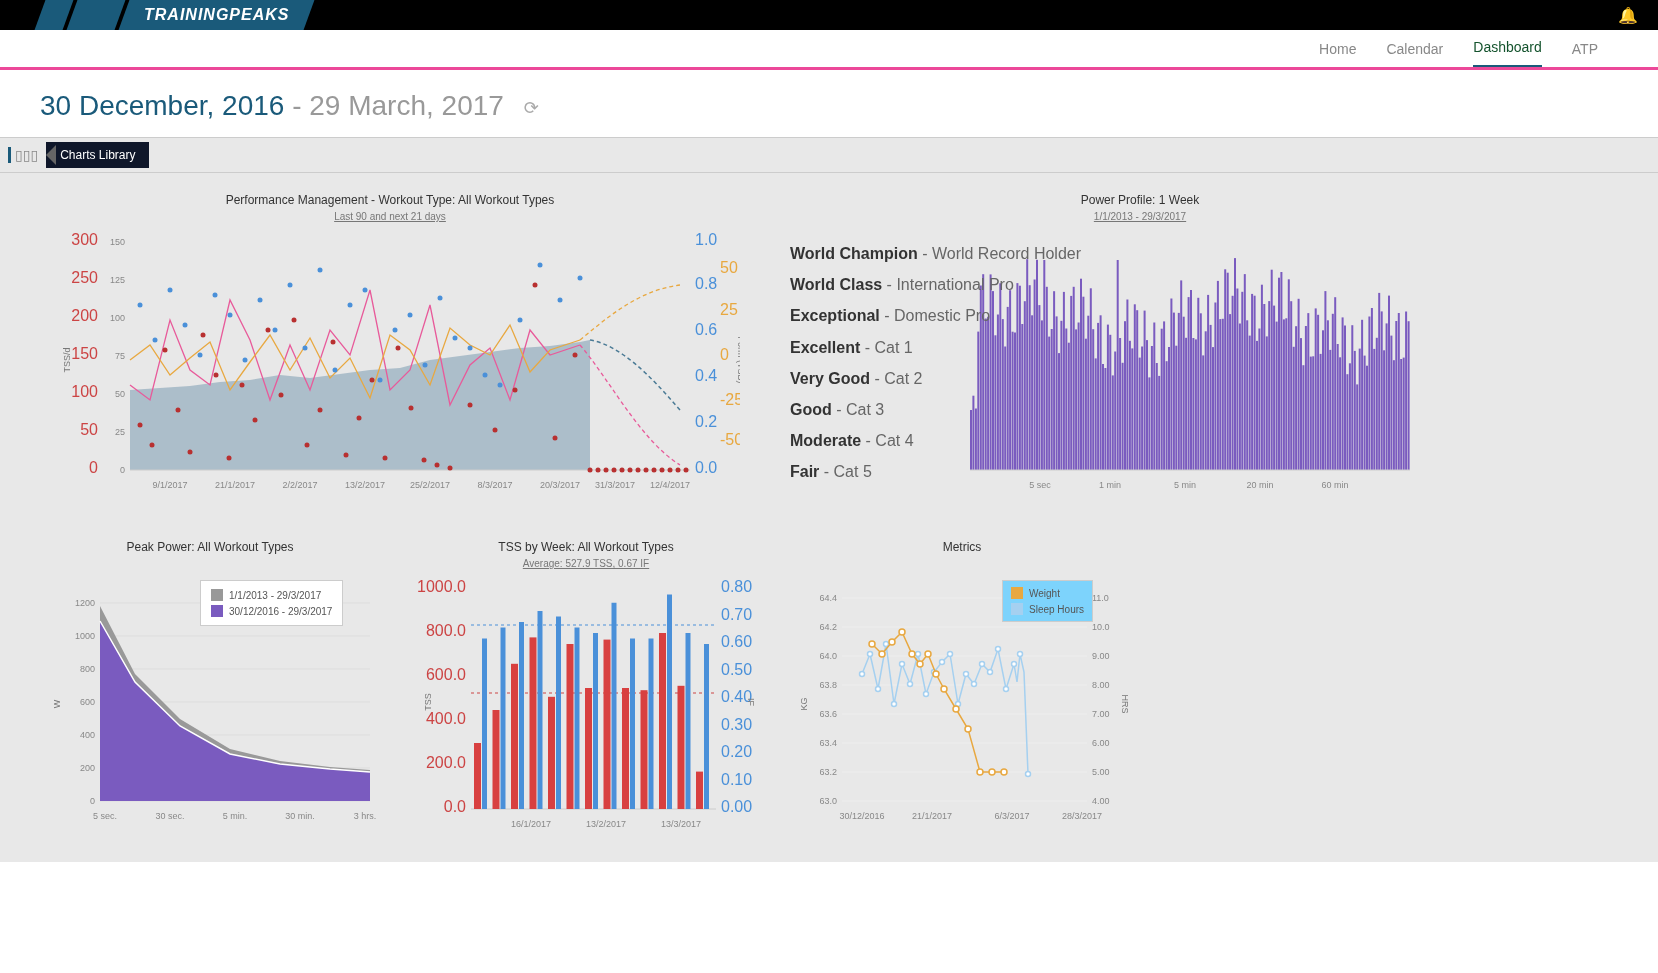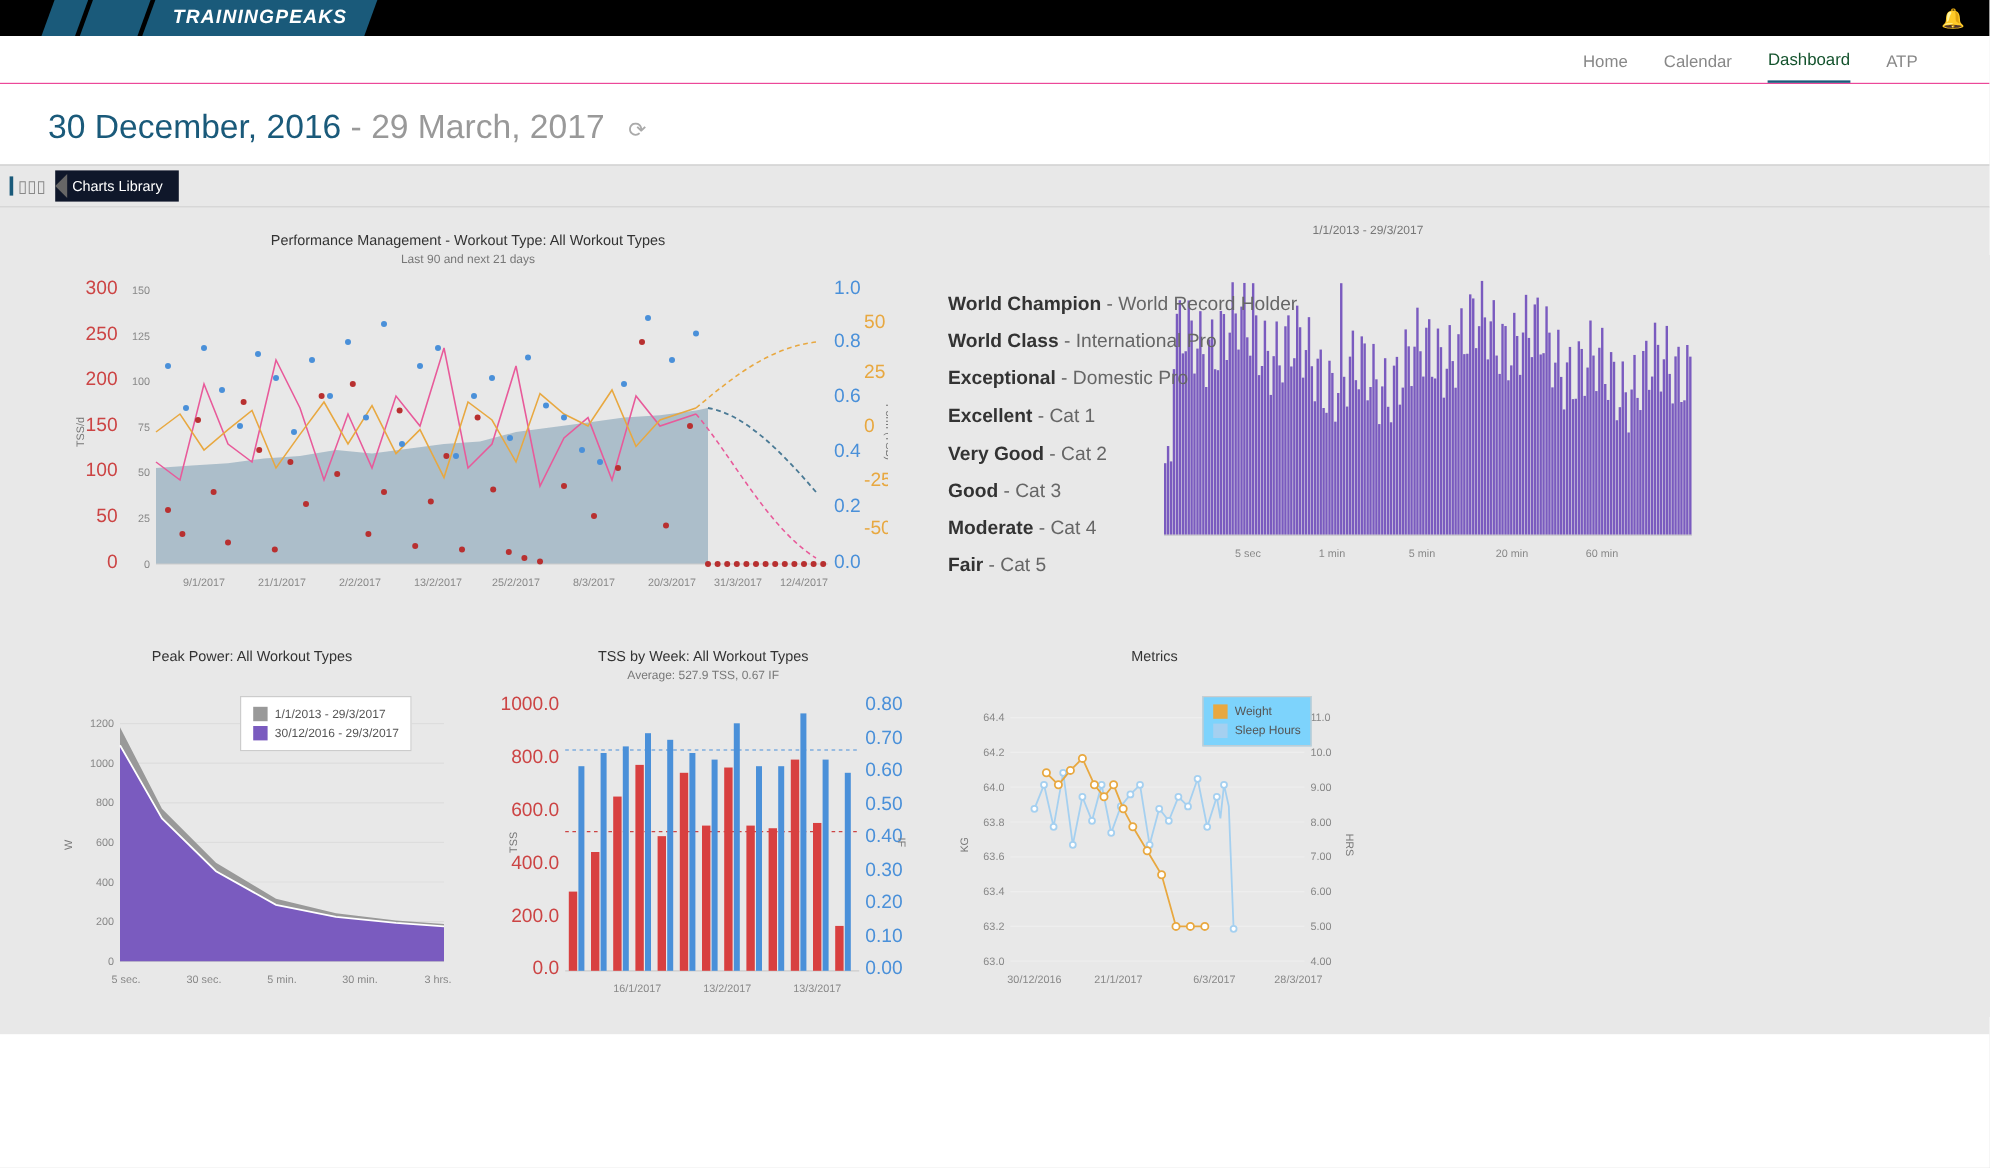--- a/index.html
+++ b/index.html
@@ -4,34 +4,34 @@
 <style>
 * { margin: 0; padding: 0; box-sizing: border-box; }
 body { font-family: Arial, Helvetica, sans-serif; background: #fff; color: #555; width: 1658px; }
 .topbar { background: #000; height: 30px; position: relative; }
 .topbar-logo { position: absolute; left: 40px; top: 0; height: 30px; display: flex; align-items: center; }
 .logo-slash { display: inline-block; width: 28px; height: 30px; background: #1a5a7a; transform: skewX(-20deg); margin-right: 4px; }
 .logo-slash2 { width: 48px; }
 .logo-text { background: #1a5a7a; color: #fff; font-weight: bold; font-style: italic; font-size: 16px; letter-spacing: 1px; padding: 0 20px; height: 30px; line-height: 30px; transform: skewX(-20deg); }
 .logo-text span { display: inline-block; transform: skewX(20deg); }
 .bell { position: absolute; right: 20px; top: 6px; color: #666; font-size: 16px; }
-.navbar { background: #fff; height: 40px; display: flex; align-items: flex-end; padding-right: 60px; justify-content: flex-end; gap: 30px; border-bottom: 1px solid #ec4899; }
+.navbar { background: #fff; height: 40px; display: flex; align-items: flex-end; padding-right: 60px; justify-content: flex-end; gap: 30px; border-bottom: 3px solid #ec4899; }
 .nav-link { color: #888; font-size: 14px; padding-bottom: 10px; cursor: pointer; }
 .nav-link.active { color: #14532d; border-bottom: 2px solid #1a5a7a; }
 .date-header { padding: 20px 0 15px 40px; font-size: 28px; color: #999; }
 .date-header .d1 { color: #1a5a7a; }
 .refresh-icon { display: inline-block; margin-left: 12px; color: #aaa; font-size: 18px; vertical-align: middle; }
 .toolbar-area { background: #e8e8e8; border-top: 1px solid #ccc; border-bottom: 1px solid #ccc; padding: 4px 0 4px 8px; display: flex; align-items: center; }
 .bars-icon { color: #888; font-size: 14px; margin-right: 8px; border-left: 3px solid #1a5a7a; padding-left: 4px; }
 .charts-btn { background: #0f172a; color: #fff; font-size: 12px; padding: 6px 14px; position: relative; }
 .charts-btn::before { content: ''; position: absolute; left: -10px; top: 50%; transform: translateY(-50%); border: 10px solid transparent; border-right-color: #666; }
 .dashboard { background: #e8e8e8; padding: 10px 20px 20px 40px; display: grid; grid-template-columns: 700px 700px; gap: 0 50px; }
 .chart-card { position: relative; }
 .chart-title { text-align: center; font-size: 12px; font-weight: normal; color: #333; margin-top: 10px; }
-.chart-subtitle { text-align: center; font-size: 10px; color: #777; margin: 4px 0 8px; }
+.chart-subtitle { text-align: center; font-size: 10px; color: #777; margin: 4px 0 8px; text-decoration: underline; }
 svg { display: block; }
 .axis-label { font-size: 9px; fill: #777; }
 .tick-label { font-size: 9px; fill: #888; }
 .tick-label-red { fill: #c44; }
 .tick-label-blue { fill: #4a90d9; }
 .tick-label-orange { fill: #e8a840; }
 .legend-row { font-size: 16px; color: #666; padding: 2px 0; }
 .legend-row b { color: #333; }
 .pp-legend { position: absolute; left: 0; top: 55px; font-size: 10px; line-height: 1.7; }
 .peak-legend { position: absolute; left: 160px; top: 50px; background: #fff; border: 1px solid #ccc; padding: 6px 10px; font-size: 10px; }
@@ -215,20 +215,21 @@
         <text x="390" y="258">25/2/2017</text>
         <text x="455" y="258">8/3/2017</text>
         <text x="520" y="258">20/3/2017</text>
         <text x="575" y="258">31/3/2017</text>
         <text x="630" y="258">12/4/2017</text>
       </g>
     </svg>
   </div>
 
   <div class="chart-card">
+    <div class="chart-title">Power Profile: 1 Week</div>
     <div class="chart-subtitle">1/1/2013 - 29/3/2017</div>
     <div class="pp-legend">
       <div class="legend-row"><b>World Champion</b><span> - World Record Holder</span></div>
       <div class="legend-row"><b>World Class</b><span> - International Pro</span></div>
       <div class="legend-row"><b>Exceptional</b><span> - Domestic Pro</span></div>
       <div class="legend-row"><b>Excellent</b><span> - Cat 1</span></div>
       <div class="legend-row"><b>Very Good</b><span> - Cat 2</span></div>
       <div class="legend-row"><b>Good</b><span> - Cat 3</span></div>
       <div class="legend-row"><b>Moderate</b><span> - Cat 4</span></div>
       <div class="legend-row"><b>Fair</b><span> - Cat 5</span></div>

